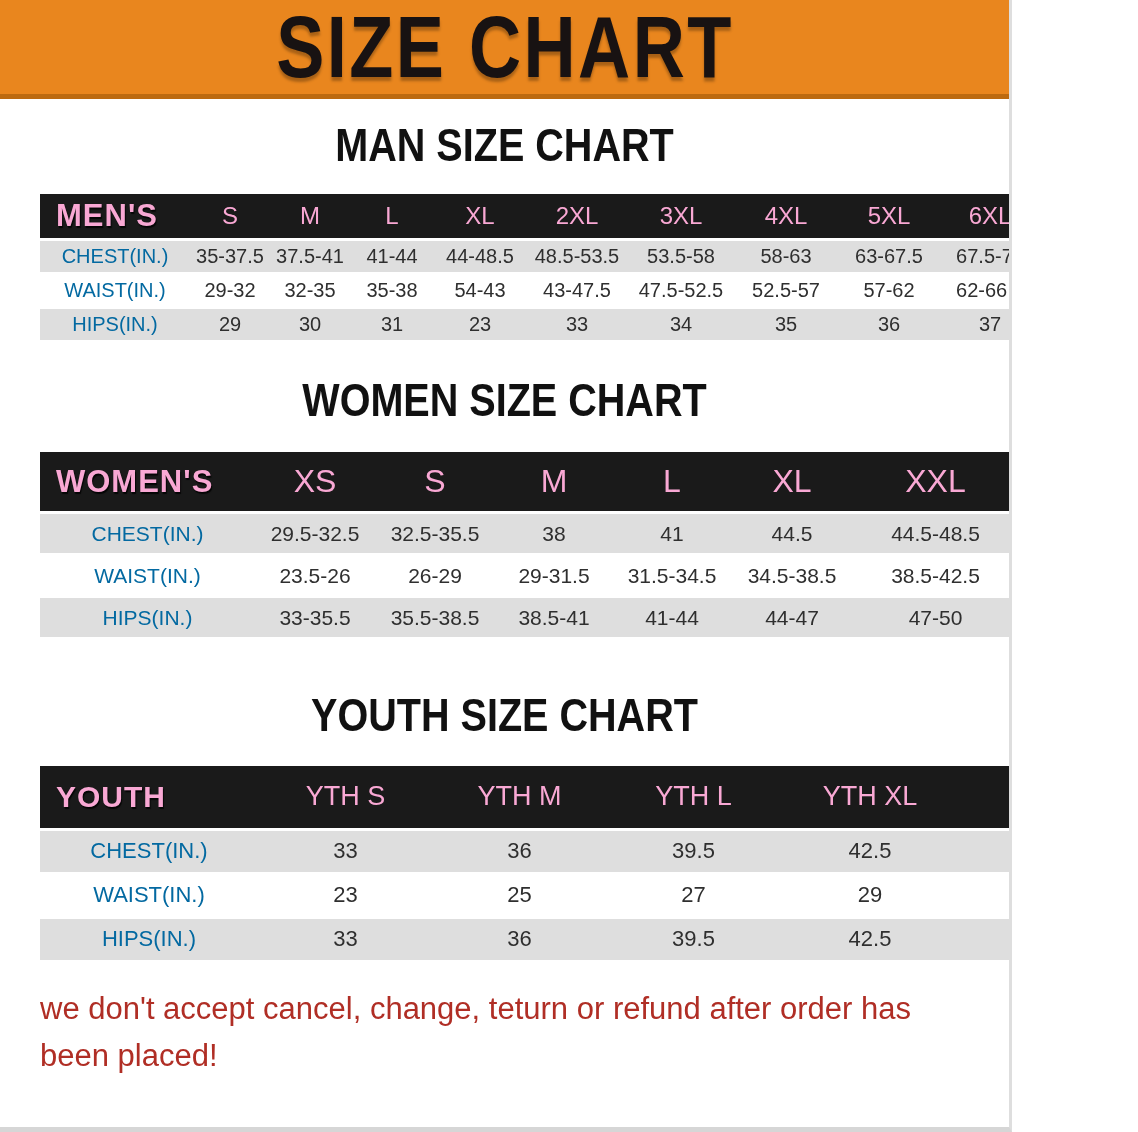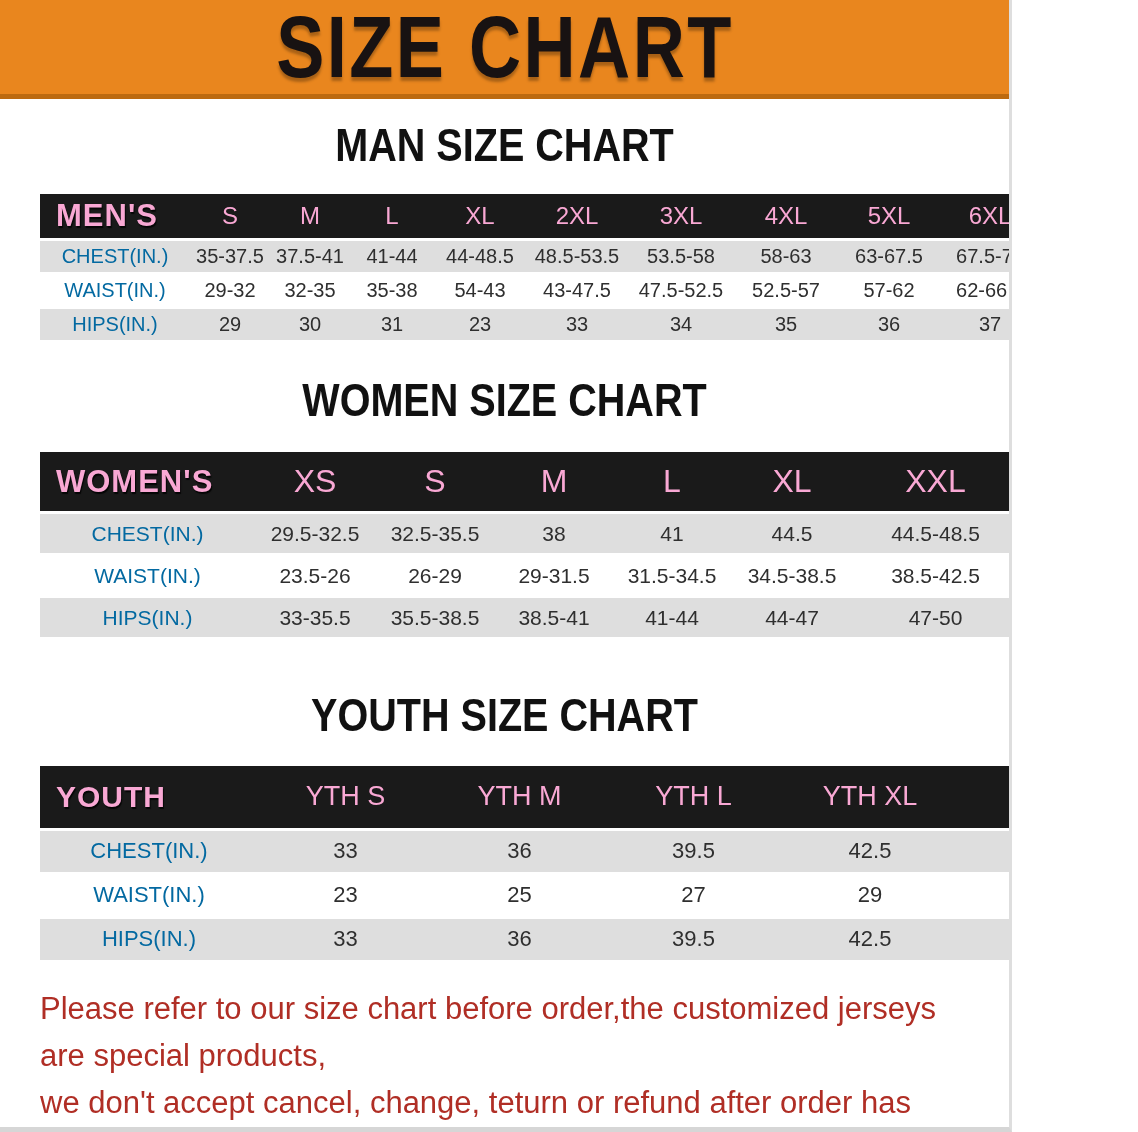--- a/index.html
+++ b/index.html
@@ -297,17 +297,16 @@
               <td>42.5</td>
               <td class="spacer"></td>
             </tr>
           </tbody>
         </table>
     </section>
 
   </main>
 
   <footer class="disclaimer">
-    <p>Please refer to our size chart before order,the customized jerseys are special products,</p>
     <p>we don't accept cancel, change, teturn or refund after order has been placed!</p>
   </footer>
 
 </div>
 
 </body></html>

